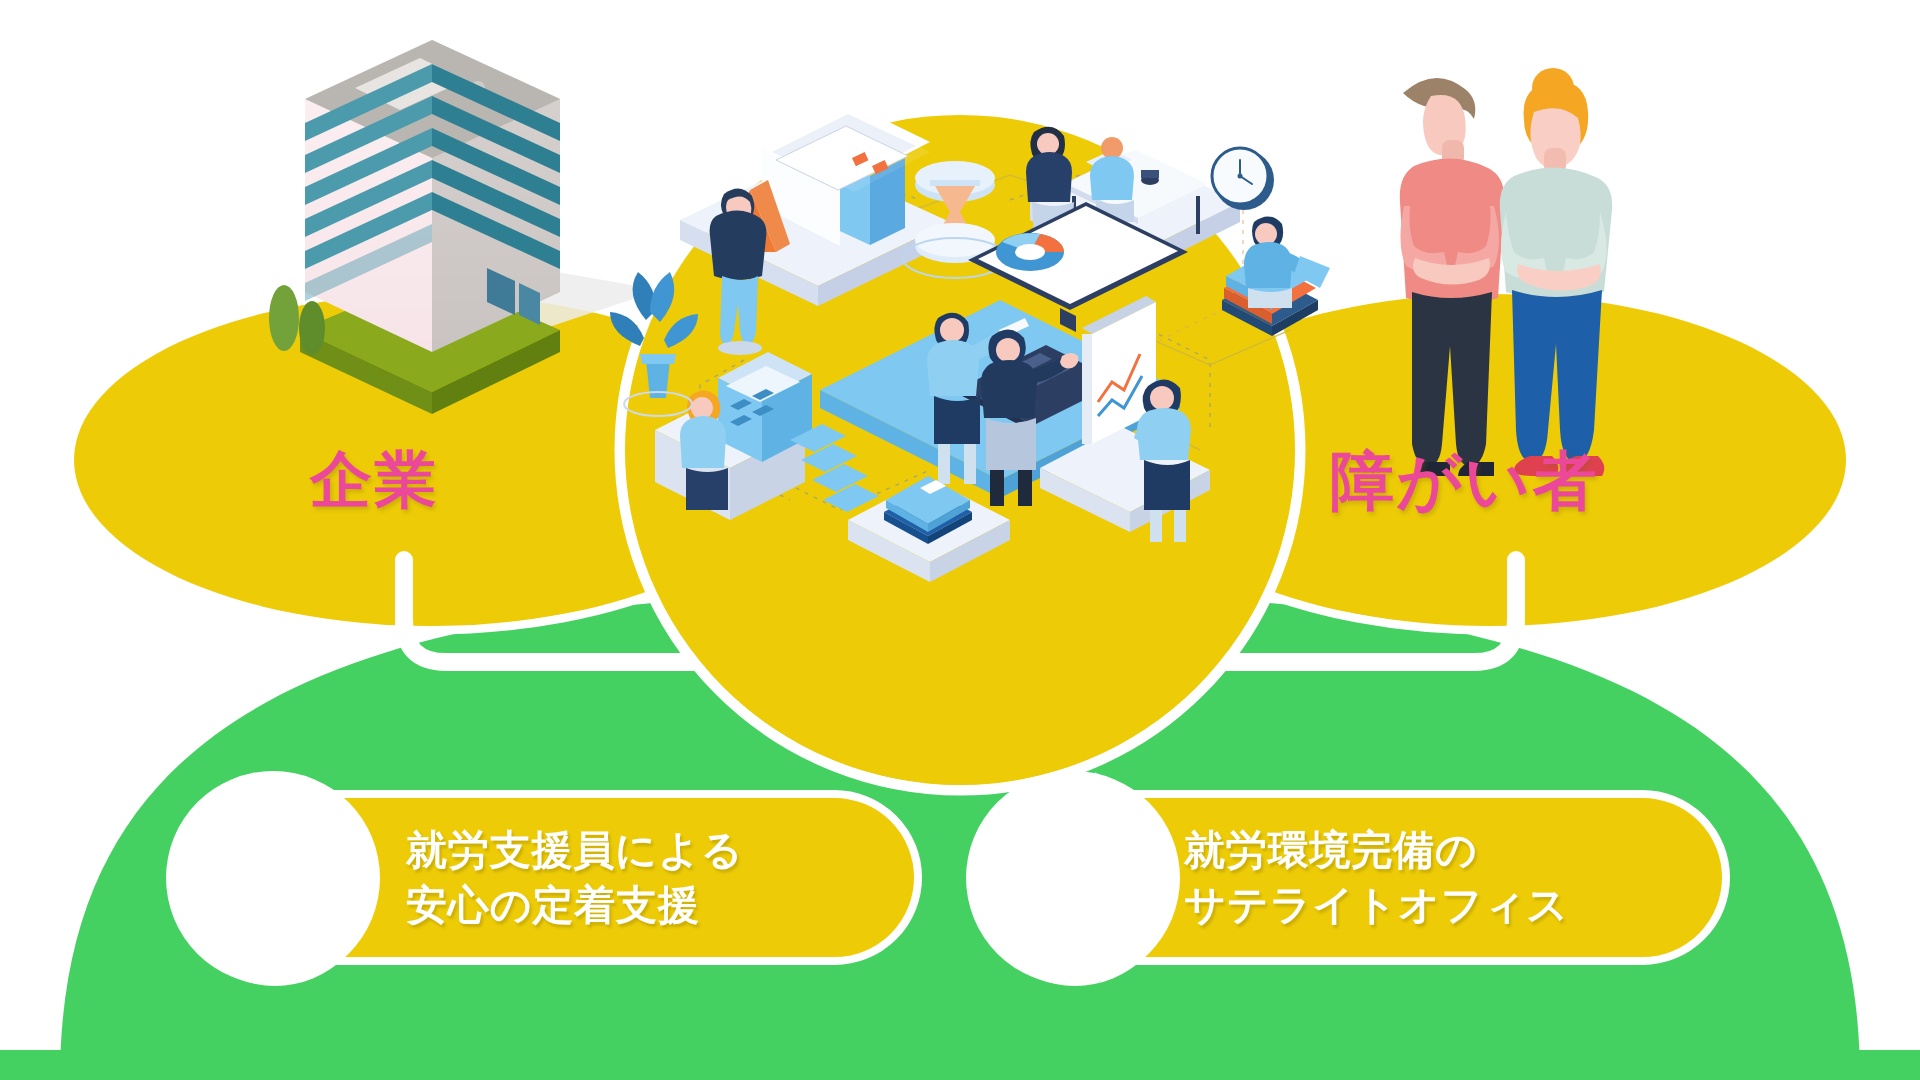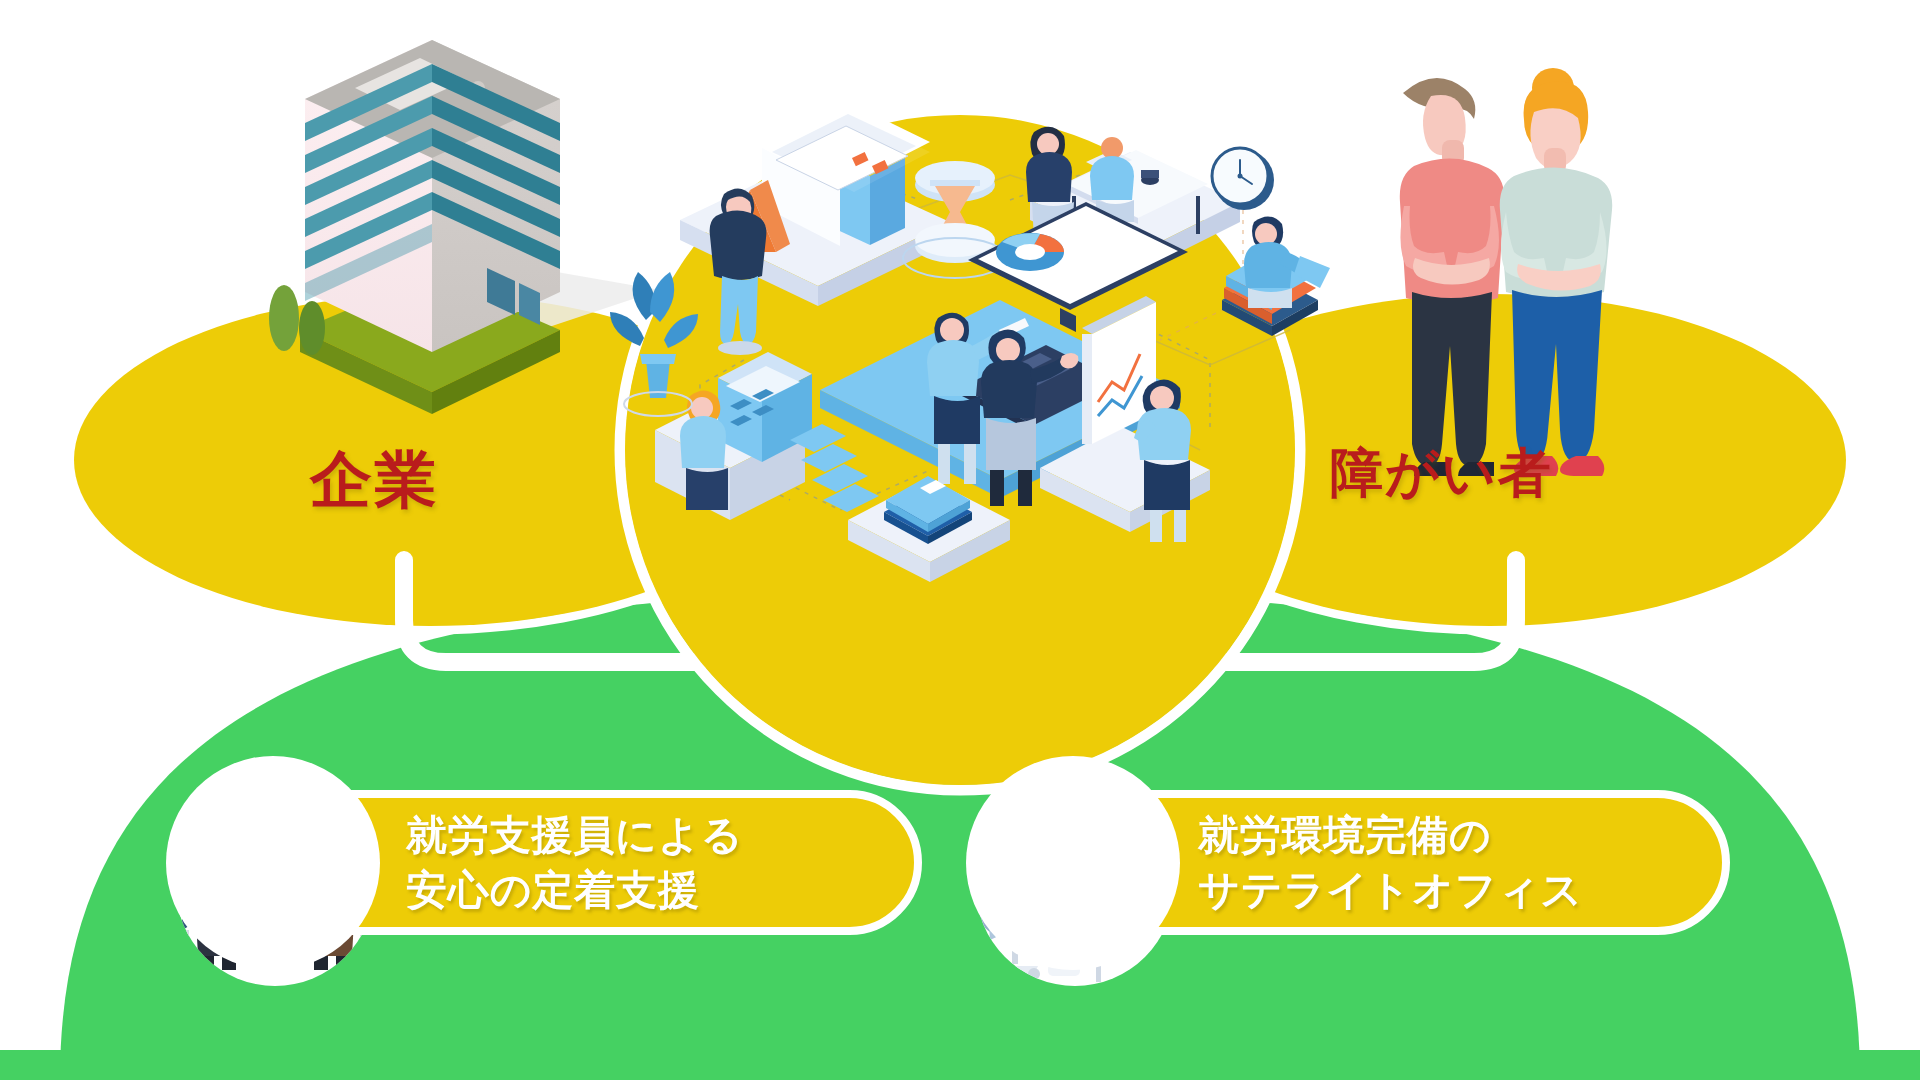--- a/index.html
+++ b/index.html
@@ -6,52 +6,52 @@
   html,body{margin:0;padding:0;background:#ffffff;}
   body{
     width:1920px;height:1080px;position:relative;overflow:hidden;
     font-family:"Liberation Sans","DejaVu Sans",sans-serif;
   }
   .stage{position:absolute;inset:0;width:1920px;height:1080px;}
   svg.layer{position:absolute;left:0;top:0;width:1920px;height:1080px;display:block;}
 
   
   .jp-label{
-    position:absolute;color:#b91c1c;font-weight:700;
+    position:absolute;color:#ec4899;font-weight:700;
     letter-spacing:.04em;white-space:nowrap;
     text-shadow:2px 3px 4px rgba(120,100,0,.28);
     pointer-events:none;
   }
   #label-kigyou{font-size:62px;left:310px;top:438px;}
-  #label-shougai{font-size:53px;left:1330px;top:438px;}
+  #label-shougai{font-size:64px;left:1330px;top:438px;}
   #label-satellite{
     font-size:112px;left:672px;top:602px;letter-spacing:.02em;
     text-shadow:4px 6px 6px rgba(140,115,0,.33);
   }
 
   
   .pill{
     position:absolute;display:flex;align-items:center;
     background:#edcc07;border:8px solid #ffffff;border-radius:90px;
-    box-sizing:border-box;height:145px;
+    box-sizing:border-box;height:175px;
   }
   #pill-left{left:178px;top:790px;width:744px;}
   #pill-right{left:978px;top:790px;width:752px;}
   .pill-badge{
     width:198px;height:198px;border-radius:50%;
     background:#ffffff;flex:0 0 198px;margin-left:-12px;
     position:relative;overflow:hidden;
     box-shadow:0 0 0 8px #ffffff;
   }
   .pill-text{
     color:#ffffff;font-weight:700;font-size:41px;line-height:1.32;
     margin-left:34px;text-shadow:2px 3px 3px rgba(120,100,0,.3);
     white-space:pre-line;letter-spacing:.02em;
   }
-  #pill-right .pill-text{margin-left:26px;}
+  #pill-right .pill-text{margin-left:12px;}
 </style>
 </head>
 <body>
 
 <div class="stage">
 
   <svg class="layer" viewBox="0 0 1920 1080">
     <defs>
       <clipPath id="clip-badge-left">
           <circle cx="99" cy="99" r="99"></circle>

